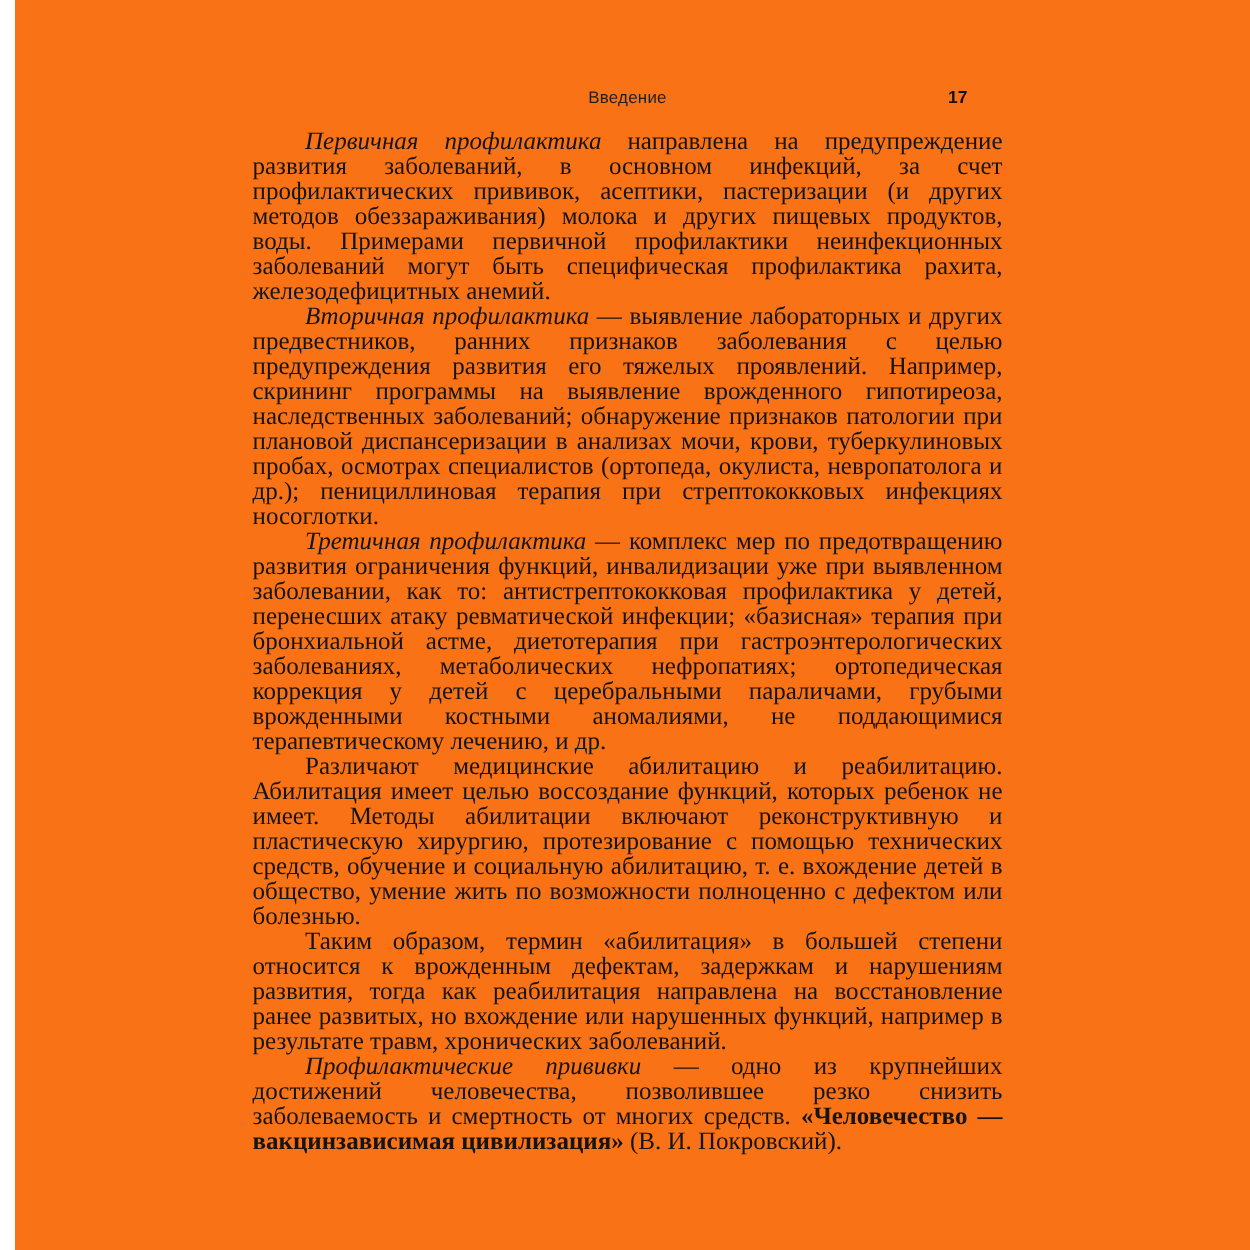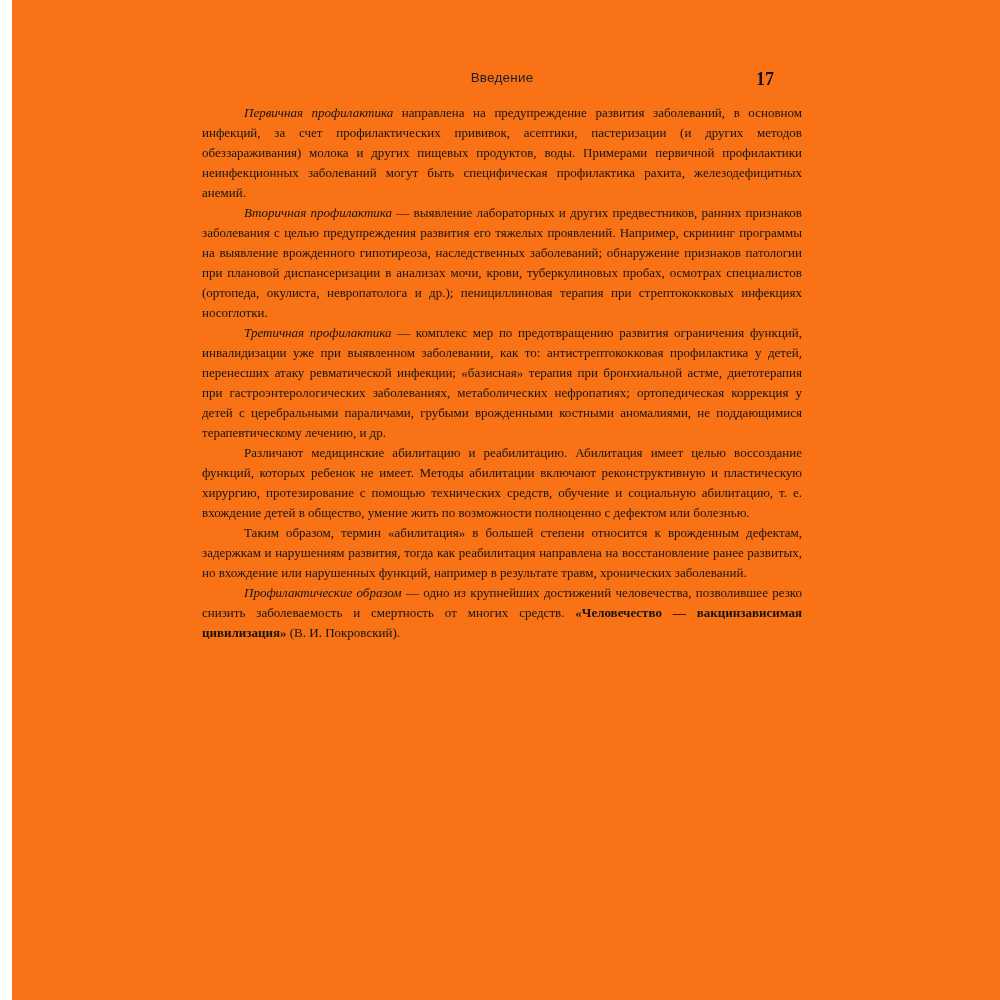--- a/index.html
+++ b/index.html
@@ -28,32 +28,32 @@
     font-family: "Liberation Sans", sans-serif;
     font-size: 13.5px;
     line-height: 16px;
     color: #1e1e1e;
     letter-spacing: 0.2px;
   }
   .page-number {
     position: absolute;
     right: 28px;
     top: -1px;
-    font-family: Liberation Serif, serif;
-    font-size: 18px;
+    font-family: Liberation Sans, sans-serif;
+    font-size: 14px;
     font-weight: 700;
     color: #111111;
   }
   .page-body {
     position: absolute;
     left: 190px;
     top: 103px;
     width: 600px;
     font-family: "Liberation Serif", serif;
-    font-size: 13px;
+    font-size: 20px;
     line-height: 20px;
     text-align: justify;
     color: #141414;
   }
   .para {
     margin: 0;
     padding: 0;
     text-indent: 42px;
   }
   .seg-normal { font-style: normal; font-weight: 400; }
@@ -67,15 +67,15 @@
   <header class="page-header">
     <span class="running-title">Введение</span>
     <span class="page-number">17</span>
   </header>
   <main class="page-body" id="page-body">
       <p class="para"><span class="seg-italic">Первичная профилактика</span><span class="seg-normal"> направлена на предупреждение развития заболеваний, в основном инфекций, за счет профилактических прививок, асептики, пастеризации (и других методов обеззараживания) молока и других пищевых продуктов, воды. Примерами первичной профилактики неинфекционных заболеваний могут быть специфическая профилактика рахита, железодефицитных анемий.</span></p>
       <p class="para"><span class="seg-italic">Вторичная профилактика</span><span class="seg-normal"> — выявление лабораторных и других предвестников, ранних признаков заболевания с целью предупреждения развития его тяжелых проявлений. Например, скрининг программы на выявление врожденного гипотиреоза, наследственных заболеваний; обнаружение признаков патологии при плановой диспансеризации в анализах мочи, крови, туберкулиновых пробах, осмотрах специалистов (ортопеда, окулиста, невропатолога и др.); пенициллиновая терапия при стрептококковых инфекциях носоглотки.</span></p>
       <p class="para"><span class="seg-italic">Третичная профилактика</span><span class="seg-normal"> — комплекс мер по предотвращению развития ограничения функций, инвалидизации уже при выявленном заболевании, как то: антистрептококковая профилактика у детей, перенесших атаку ревматической инфекции; «базисная» терапия при бронхиальной астме, диетотерапия при гастроэнтерологических заболеваниях, метаболических нефропатиях; ортопедическая коррекция у детей с церебральными параличами, грубыми врожденными костными аномалиями, не поддающимися терапевтическому лечению, и др.</span></p>
       <p class="para"><span class="seg-normal">Различают медицинские абилитацию и реабилитацию. Абилитация имеет целью воссоздание функций, которых ребенок не имеет. Методы абилитации включают реконструктивную и пластическую хирургию, протезирование с помощью технических средств, обучение и социальную абилитацию, т. е. вхождение детей в общество, умение жить по возможности полноценно с дефектом или болезнью.</span></p>
       <p class="para"><span class="seg-normal">Таким образом, термин «абилитация» в большей степени относится к врожденным дефектам, задержкам и нарушениям развития, тогда как реабилитация направлена на восстановление ранее развитых, но вхождение или нарушенных функций, например в результате травм, хронических заболеваний.</span></p>
-      <p class="para"><span class="seg-italic">Профилактические образом</span><span class="seg-normal"> — одно из крупнейших достижений человечества, позволившее резко снизить заболеваемость и смертность от многих средств. </span><span class="seg-bold">«Человечество — вакцинзависимая цивилизация»</span><span class="seg-normal"> (В. И. Покровский).</span></p>
+      <p class="para"><span class="seg-italic">Профилактические прививки</span><span class="seg-normal"> — одно из крупнейших достижений человечества, позволившее резко снизить заболеваемость и смертность от многих средств. </span><span class="seg-bold">«Человечество — вакцинзависимая цивилизация»</span><span class="seg-normal"> (В. И. Покровский).</span></p>
     </main>
 </div>
 
 </body></html>

